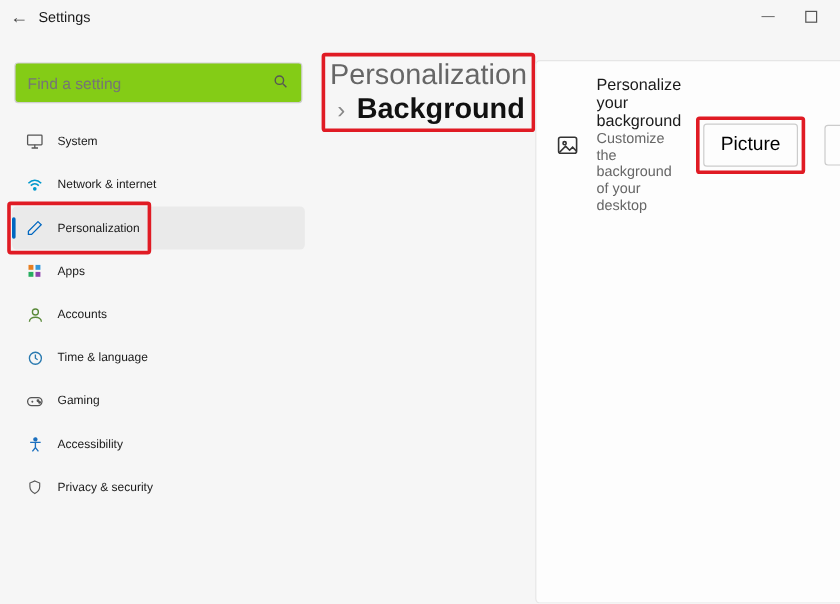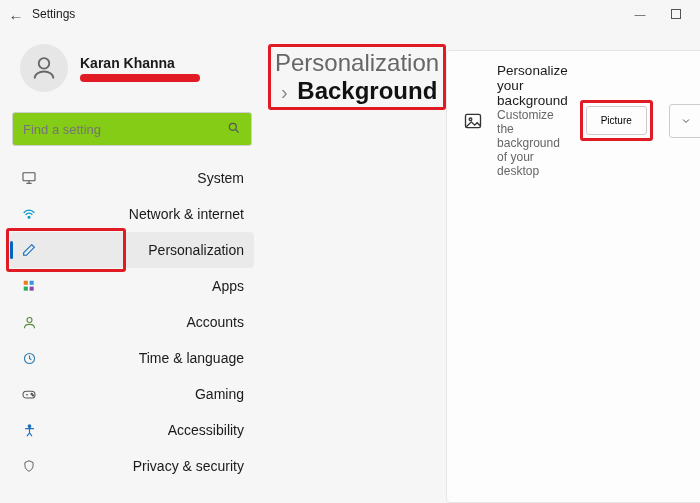--- a/index.html
+++ b/index.html
@@ -15,21 +15,21 @@
 .user-block { display:flex; align-items:center; gap:12px; padding:6px 10px; }
 .avatar { width:48px; height:48px; border-radius:50%; background:#e6e6e6; display:flex; align-items:center; justify-content:center; }
 .avatar svg { width:28px; height:28px; stroke:#666; fill:none; stroke-width:1.6; }
 .user-texts { display:flex; flex-direction:column; }
 .user-name { font-weight:600; font-size:14px; }
 .redact { width:120px; height:8px; background:#e01b24; border-radius:4px; margin-top:3px; }
 .searchwrap { margin:14px 2px 6px 2px; border:1px solid #cfcfcf; background:#84cc16; border-radius:3px; display:flex; align-items:center; height:34px; padding:0 10px; }
 .searchwrap input { flex:1; border:none; outline:none; font-size:13px; background:transparent; }
 .searchwrap .icon { color:#555; }
 .nav { margin-top:8px; }
-.nav-item { display:flex; align-items:center; gap:10px; height:36px; padding:0 10px; border-radius:4px; font-size:14px;justify-content:space-between; }
+.nav-item { display:flex; align-items:center; gap:10px; height:36px; padding:0 10px; border-radius:4px; font-size:10px; }
 .nav-item.selected { background:#eaeaea; position:relative; }
 .nav-item.selected::before { content:""; position:absolute; left:0; top:9px; width:3px; height:18px; background:#0067c0; border-radius:2px; }
 .nav-icon { width:18px; height:18px; display:flex; align-items:center; justify-content:center; font-size:14px; }
 .red-box { border:3px solid #e01b24; border-radius:3px; padding:2px 4px; display:inline-block; }
 .content { flex:1; padding:0 8px; overflow:hidden; display:flex; flex-direction:row; }
 .crumbs { margin:16px 0 6px 0; }
 .crumbs .crumb { font-size:24px; color:#666; font-weight:500; }
 .crumbs .sep { font-size:20px; color:#888; padding:0 6px; }
 .crumbs .crumb.active { color:#111; font-weight:600; }
 .preview { margin-top:8px; background:#000; border-radius:8px; height:88px; overflow:hidden; position:relative; }
@@ -37,21 +37,21 @@
 .preview-lake { height:60px; background:linear-gradient(180deg,#5fa6a1 0%, #4a8f8a 100%); }
 .preview-window { position:absolute; right:28px; top:0; width:72px; height:52px; background:#fff; border:1px solid #ccc; border-radius:2px; }
 .preview-window::after { content:""; position:absolute; right:8px; bottom:6px; width:24px; height:6px; background:#0067c0; border-radius:2px; }
 .card { margin-top:22px; background:#fdfdfd; border:1px solid #e6e6e6; border-radius:4px; padding:12px 14px; }
 .card-row { display:flex; align-items:center; gap:12px; }
 .card-icon { width:24px; height:24px; display:flex; align-items:center; justify-content:center; }
 .card-icon svg { width:20px; height:20px; stroke:#333; fill:none; stroke-width:1.6; }
 .card-texts { flex:1; }
 .card-head { font-size:13.5px; }
 .card-sub { font-size:12px; color:#666; max-width:210px; }
-.picture-btn { border:1px solid #ccc; background:#fdfdfd; padding:8px 14px; font-size:10px; border-radius:3px; }
+.picture-btn { border:1px solid #ccc; background:#fdfdfd; padding:8px 14px; font-size:16px; border-radius:3px; }
 .chevron-btn { border:1px solid #ccc; background:#fdfdfd; width:34px; height:34px; display:flex; align-items:center; justify-content:center; border-radius:3px; margin-left:4px; }
 .recent-label { margin:16px 0 6px 60px; font-size:13.5px; }
 .thumbs { margin-left:60px; display:grid; grid-template-columns: repeat(3, 78px); gap:8px; }
 .thumb { width:78px; height:60px; border-radius:3px; }
 .t-lake { background:linear-gradient(180deg,#b9c7cc 0%,#284a32 55%,#4a8f8a 55%,#4a8f8a 100%); }
 .t-purple { background:radial-gradient(circle at 50% 55%, #8a2be2 0%, #ff4fd8 40%, #1a0433 70%); }
 .t-bloom { background:radial-gradient(ellipse at 40% 40%, #8ab9ff 0%, #3d6fe3 40%, #0a2f9f 80%); }
 .t-dark { background:radial-gradient(circle at 45% 55%, #ff2cc0 0%, #3a0a5a 35%, #050008 70%); }
 .t-sea { background:linear-gradient(180deg,#cfe3d9 0%,#cfe3d9 55%,#2a6c7a 55%,#0c3741 100%); position:relative;}
 .t-sea::after{content:"";position:absolute; left:38px; top:26px; width:9px;height:9px;border-radius:50%;background:#fff;box-shadow:0 0 8px 3px rgba(255,255,255,.7);}
@@ -65,32 +65,20 @@
   <span class="title">Settings</span>
   <span class="spacer"></span>
   <span class="win-btn">—</span>
   <span class="win-btn">
       <span class="rect"></span>
     </span>
 </div>
 
 <div class="layout">
   <aside class="sidebar">
-    <div class="user-block">
-      <div class="avatar">
-        <svg viewBox="0 0 24 24">
-            <circle cx="12" cy="8" r="4.5"></circle>
-            <path d="M4 21c0-4 4-6 8-6s8 2 8 6"></path>
-          </svg>
-      </div>
-      <div class="user-texts">
-        <span class="user-name">Karan Khanna</span>
-        <div class="redact"></div>
-      </div>
-    </div>
 
     <div class="searchwrap">
       <input placeholder="Find a setting" style="">
       <span class="icon">
         <svg width="14" height="14" viewBox="0 0 24 24" fill="none" stroke="#555" stroke-width="2">
             <circle cx="10" cy="10" r="6"></circle>
             <line x1="20" y1="20" x2="15" y2="15"></line>
           </svg>
       </span>
     </div>

